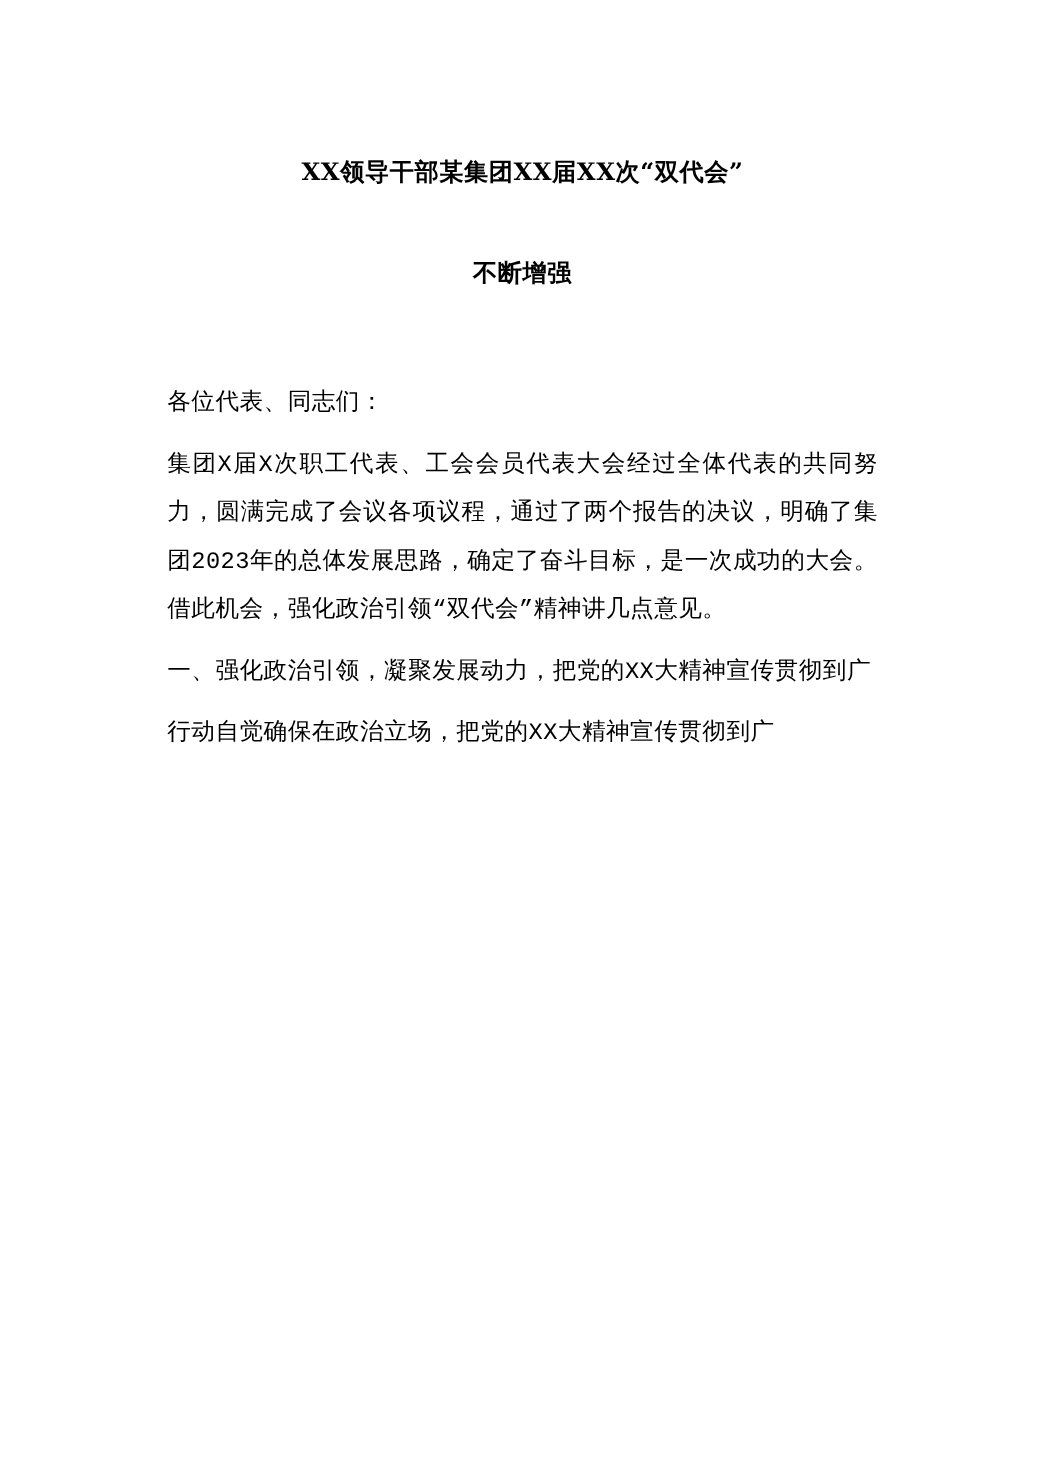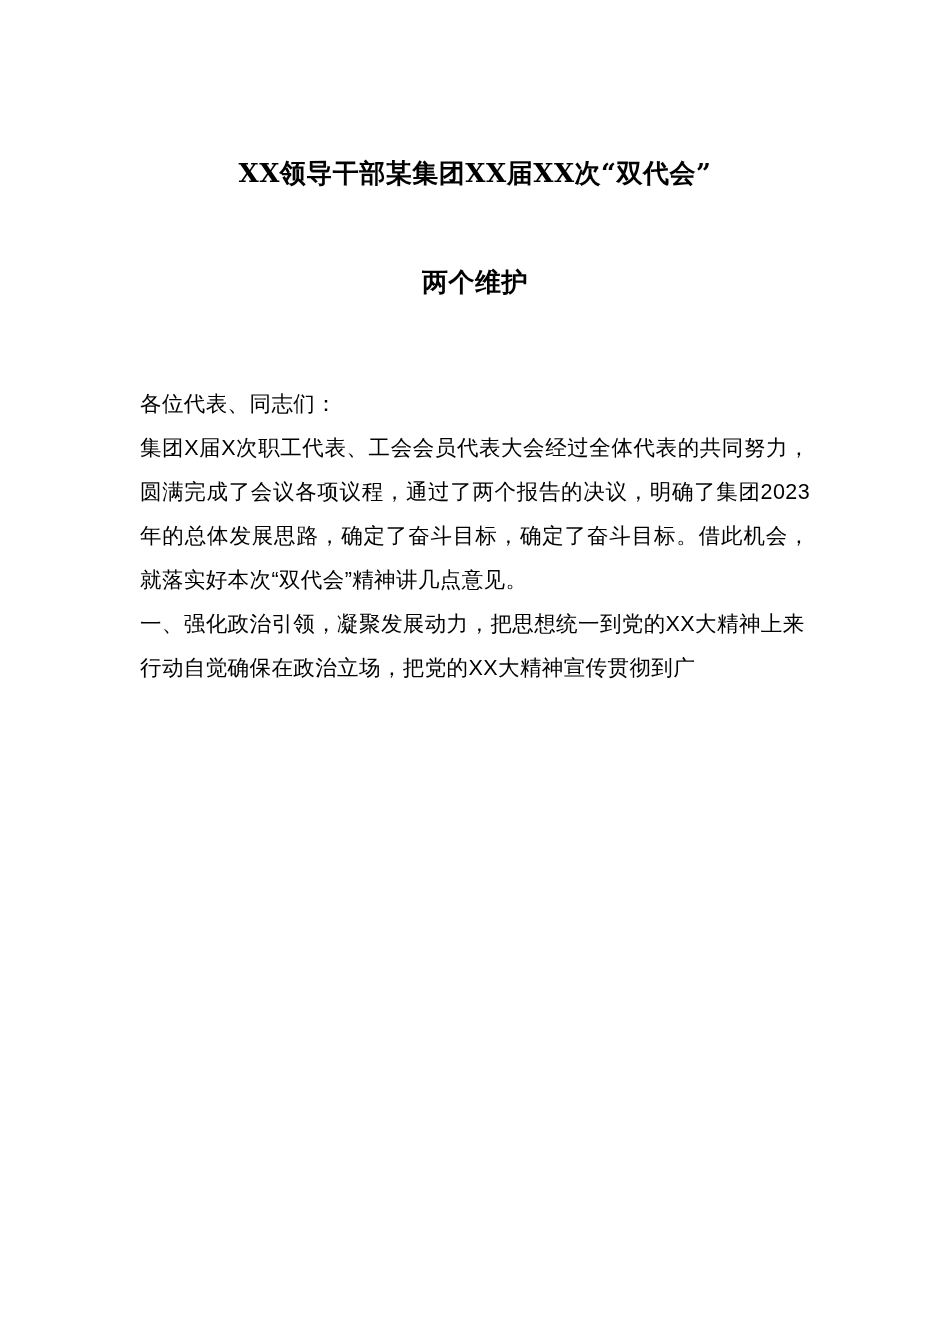--- a/index.html
+++ b/index.html
@@ -19,52 +19,52 @@
     width: 950px;
     height: 1344px;
     background: #ffffff;
     box-sizing: border-box;
     padding: 0 140px;
   }
   .doc-title {
     text-align: center;
     font-family: "DejaVu Serif", "Liberation Serif", serif;
     font-weight: bold;
-    font-size: 26px;
+    font-size: 22px;
     line-height: 1.35;
     letter-spacing: 0.5px;
-    margin: 16px;
+    margin: 3px;
   }
   .title-line-1 {
     padding-top: 140px;
   }
   .title-line-2 {
     padding-top: 58px;
   }
   .body-block {
     margin-top: 82px;
   }
   .para {
-    font-family: Liberation Sans, sans-serif;
+    font-family: Liberation Mono, monospace;
     font-size: 21.5px;
     line-height: 44px;
     text-align: justify;
     text-justify: inter-ideograph;
-    margin: 0;
+    margin: 12px;
     letter-spacing: 0.4px;
   }
 </style>
 </head>
 <body>
 
 <div class="page">
 
   <h1 class="doc-title title-line-1">XX领导干部某集团XX届XX次“双代会”</h1>
-  <h1 class="doc-title title-line-2">两个维护</h1>
+  <h1 class="doc-title title-line-2">不断增强</h1>
 
   <div class="body-block">
     <p class="para">各位代表、同志们：</p>
-    <p class="para">集团X届X次职工代表、工会会员代表大会经过全体代表的共同努力，圆满完成了会议各项议程，通过了两个报告的决议，明确了集团2023年的总体发展思路，确定了奋斗目标，确定了奋斗目标。借此机会，就落实好本次“双代会”精神讲几点意见。</p>
-    <p class="para">一、强化政治引领，凝聚发展动力，把思想统一到党的XX大精神上来</p>
+    <p class="para">集团X届X次职工代表、工会会员代表大会经过全体代表的共同努力，圆满完成了会议各项议程，通过了两个报告的决议，明确了集团2023年的总体发展思路，确定了奋斗目标，是一次成功的大会。借此机会，强化政治引领“双代会”精神讲几点意见。</p>
+    <p class="para">一、强化政治引领，凝聚发展动力，把党的XX大精神宣传贯彻到广</p>
     <p class="para">行动自觉确保在政治立场，把党的XX大精神宣传贯彻到广</p>
   </div>
 
 </div>
 
 </body></html>

